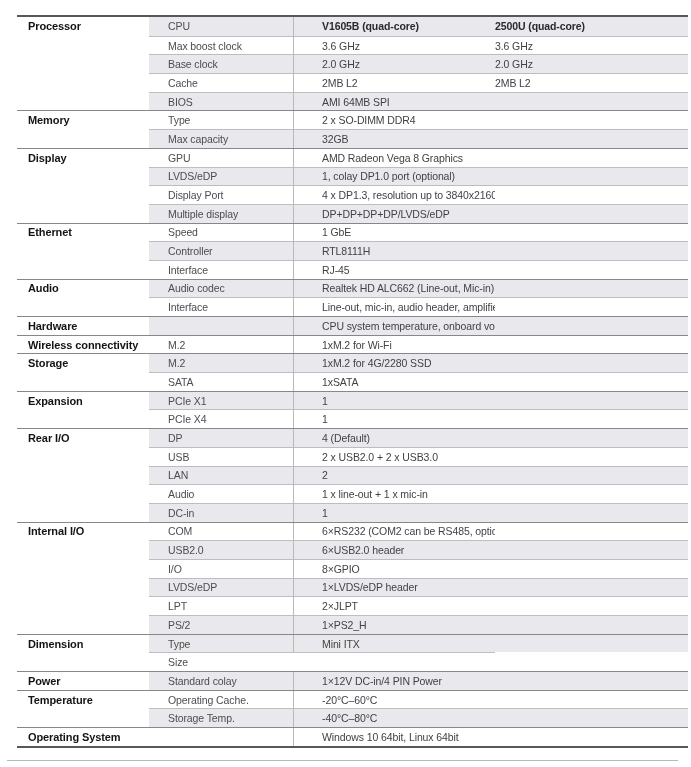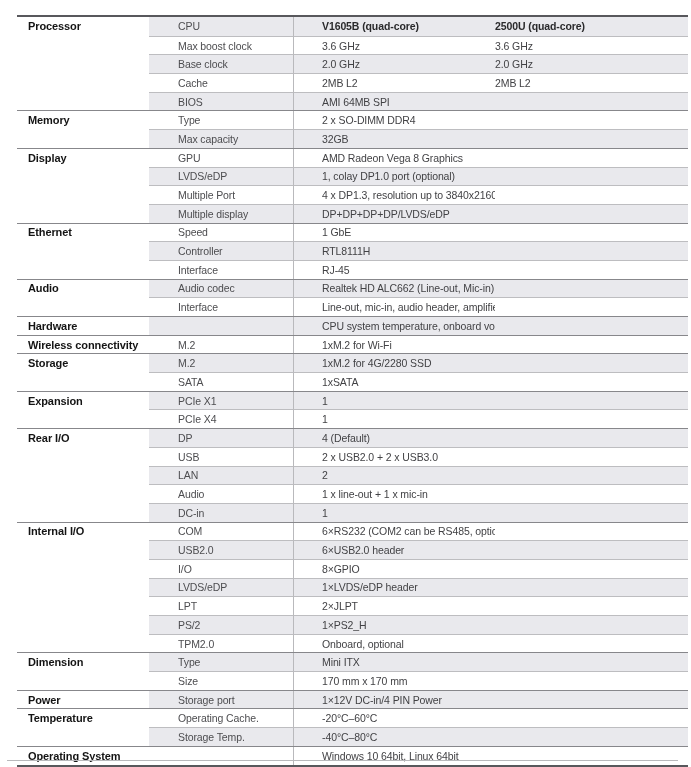--- a/index.html
+++ b/index.html
@@ -42,21 +42,21 @@
   }
   .cat {
     padding-left: 11px;
     font-size: 11px;
     font-weight: bold;
     color: #141414;
     letter-spacing: -0.1px;
     background: #ffffff;
   }
   .attr {
-    padding-left: 29px;
+    padding-left: 19px;
     font-size: 10.5px;
     color: #4d4d50;
     letter-spacing: -0.1px;
   }
   .val1 {
     padding-left: 28px;
     font-size: 10.5px;
     color: #424245;
     letter-spacing: -0.1px;
     border-left: 1px solid #b9b9bc;
@@ -140,21 +140,21 @@
         <div class="cell val2"></div>
       </div>
       <div class="row shaded">
         <div class="cell cat"></div>
         <div class="cell attr">LVDS/eDP</div>
         <div class="cell val1">1, colay DP1.0 port (optional)</div>
         <div class="cell val2"></div>
       </div>
       <div class="row">
         <div class="cell cat"></div>
-        <div class="cell attr">Multiple Port</div>
+        <div class="cell attr">Display Port</div>
         <div class="cell val1">4 x DP1.3, resolution up to 3840x2160 for single display</div>
         <div class="cell val2"></div>
       </div>
       <div class="row shaded">
         <div class="cell cat"></div>
         <div class="cell attr">Multiple display</div>
         <div class="cell val1">DP+DP+DP+DP/LVDS/eDP</div>
         <div class="cell val2"></div>
       </div>
       <div class="row section">
@@ -282,41 +282,34 @@
         <div class="cell attr">LPT</div>
         <div class="cell val1">2×JLPT</div>
         <div class="cell val2"></div>
       </div>
       <div class="row shaded">
         <div class="cell cat"></div>
         <div class="cell attr">PS/2</div>
         <div class="cell val1">1×PS2_H</div>
         <div class="cell val2"></div>
       </div>
-      <div class="row">
-        <div class="cell cat"></div>
-        <div class="cell attr">TPM2.0</div>
-        <div class="cell val1">Onboard, optional</div>
-        <div class="cell val2"></div>
-      </div>
       <div class="row section shaded">
         <div class="cell cat">Dimension</div>
         <div class="cell attr">Type</div>
         <div class="cell val1">Mini ITX</div>
         <div class="cell val2"></div>
       </div>
       <div class="row">
         <div class="cell cat"></div>
         <div class="cell attr">Size</div>
-        <div class="cell val1">170 mm x 170 mm</div>
         <div class="cell val2"></div>
       </div>
       <div class="row section shaded">
         <div class="cell cat">Power</div>
-        <div class="cell attr">Storage port</div>
+        <div class="cell attr">Standard colay</div>
         <div class="cell val1">1×12V DC-in/4 PIN Power</div>
         <div class="cell val2"></div>
       </div>
       <div class="row section">
         <div class="cell cat">Temperature</div>
         <div class="cell attr">Operating Cache.</div>
         <div class="cell val1">-20°C–60°C</div>
         <div class="cell val2"></div>
       </div>
       <div class="row shaded">

